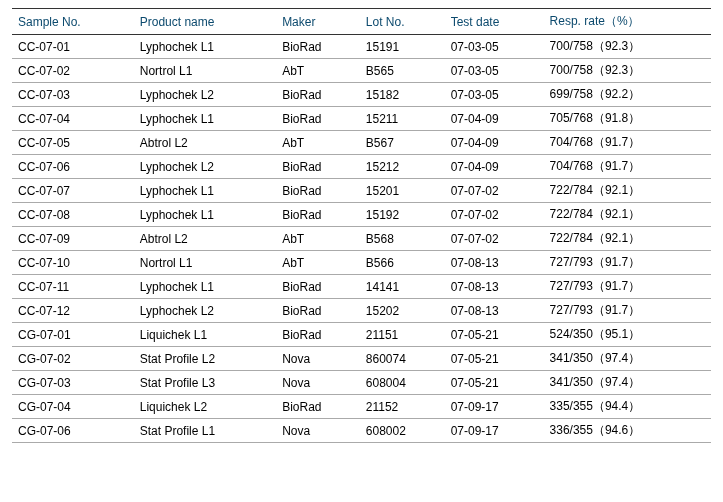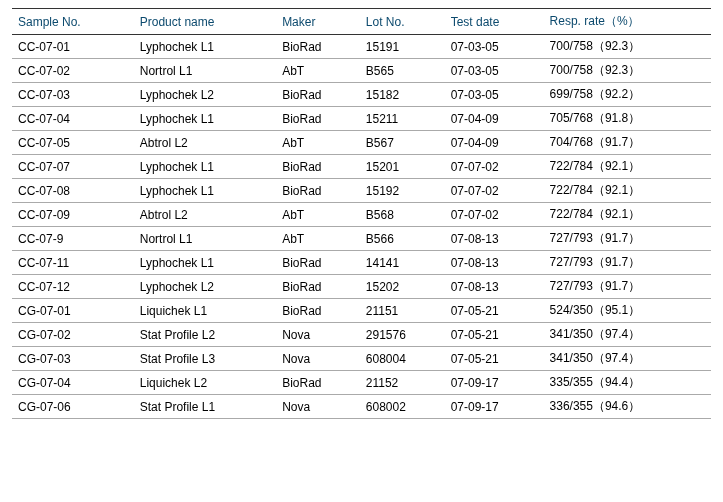--- a/index.html
+++ b/index.html
@@ -91,20 +91,28 @@
       </tr>
       <tr>
         <td>CC-07-05</td>
         <td>Abtrol L2</td>
         <td>AbT</td>
         <td>B567</td>
         <td>07-04-09</td>
         <td>704/768（91.7）</td>
       </tr>
       <tr>
+        <td>CC-07-06</td>
+        <td>Lyphochek L2</td>
+        <td>BioRad</td>
+        <td>15212</td>
+        <td>07-04-09</td>
+        <td>704/768（91.7）</td>
+      </tr>
+      <tr>
         <td>CC-07-07</td>
         <td>Lyphochek L1</td>
         <td>BioRad</td>
         <td>15201</td>
         <td>07-07-02</td>
         <td>722/784（92.1）</td>
       </tr>
       <tr>
         <td>CC-07-08</td>
         <td>Lyphochek L1</td>
@@ -115,21 +123,21 @@
       </tr>
       <tr>
         <td>CC-07-09</td>
         <td>Abtrol L2</td>
         <td>AbT</td>
         <td>B568</td>
         <td>07-07-02</td>
         <td>722/784（92.1）</td>
       </tr>
       <tr>
-        <td>CC-07-9</td>
+        <td>CC-07-10</td>
         <td>Nortrol L1</td>
         <td>AbT</td>
         <td>B566</td>
         <td>07-08-13</td>
         <td>727/793（91.7）</td>
       </tr>
       <tr>
         <td>CC-07-11</td>
         <td>Lyphochek L1</td>
         <td>BioRad</td>
@@ -150,21 +158,21 @@
         <td>Liquichek L1</td>
         <td>BioRad</td>
         <td>21151</td>
         <td>07-05-21</td>
         <td>524/350（95.1）</td>
       </tr>
       <tr>
         <td>CG-07-02</td>
         <td>Stat Profile L2</td>
         <td>Nova</td>
-        <td>291576</td>
+        <td>860074</td>
         <td>07-05-21</td>
         <td>341/350（97.4）</td>
       </tr>
       <tr>
         <td>CG-07-03</td>
         <td>Stat Profile L3</td>
         <td>Nova</td>
         <td>608004</td>
         <td>07-05-21</td>
         <td>341/350（97.4）</td>

